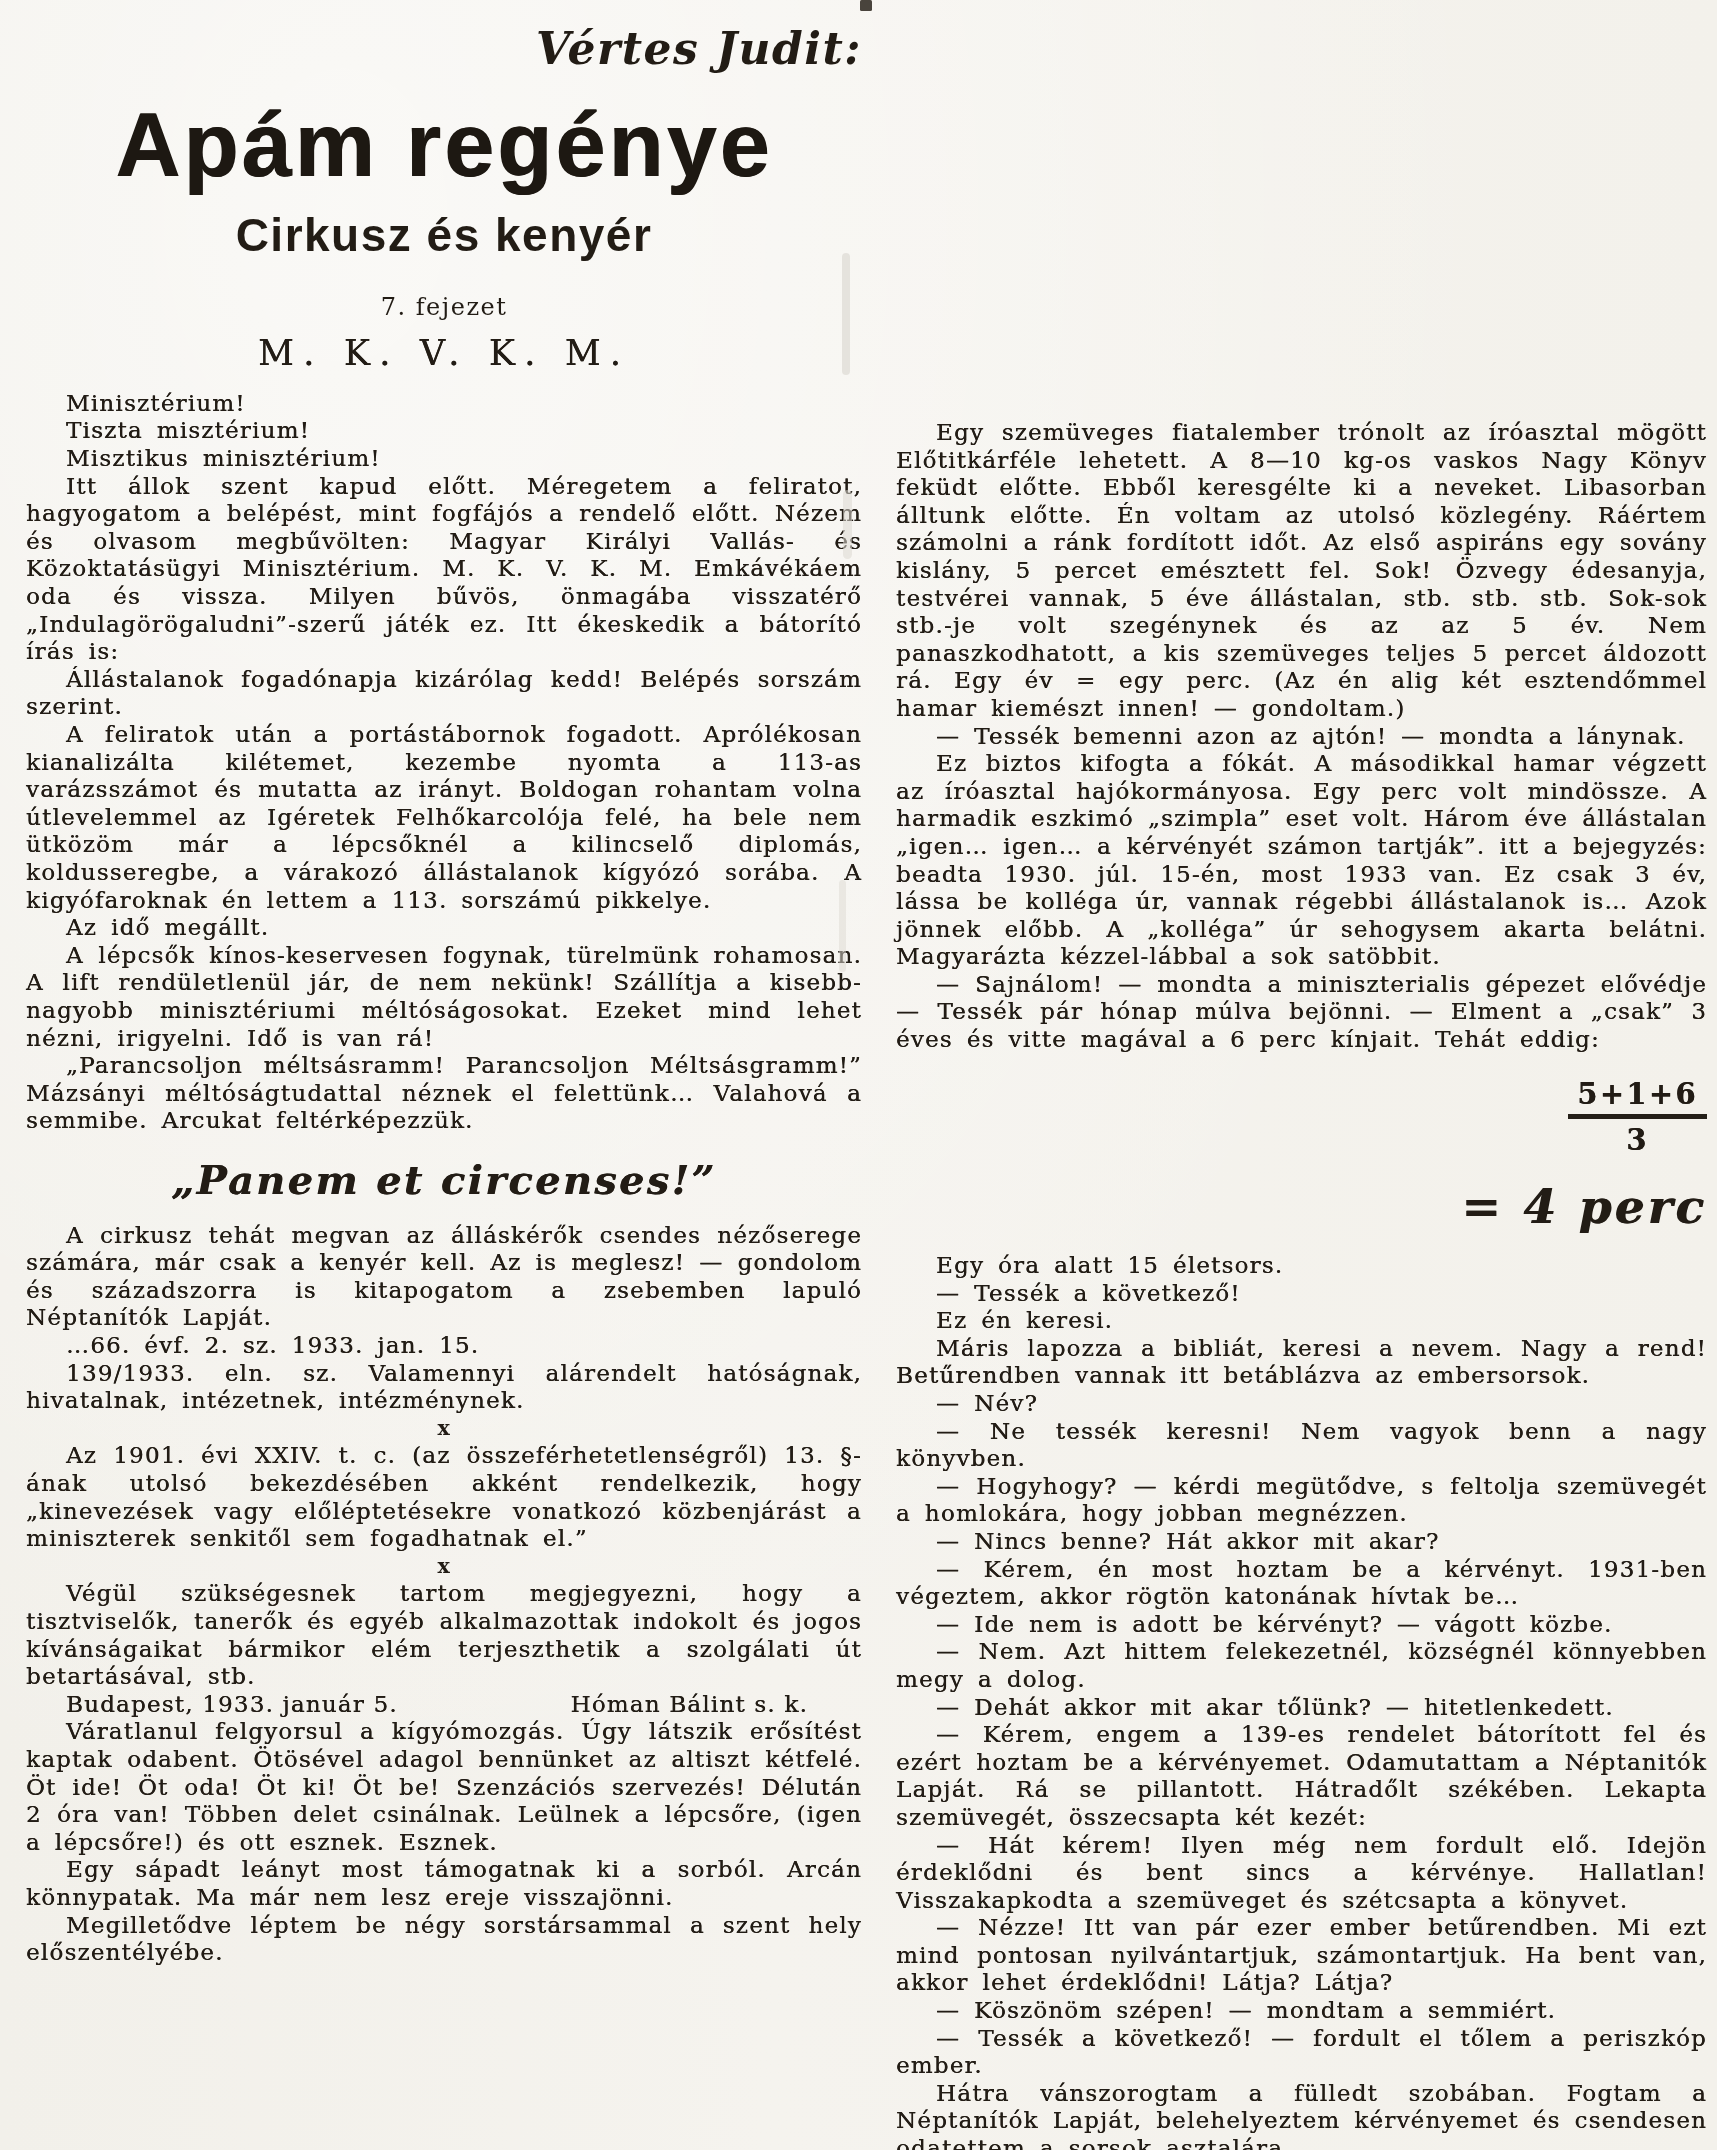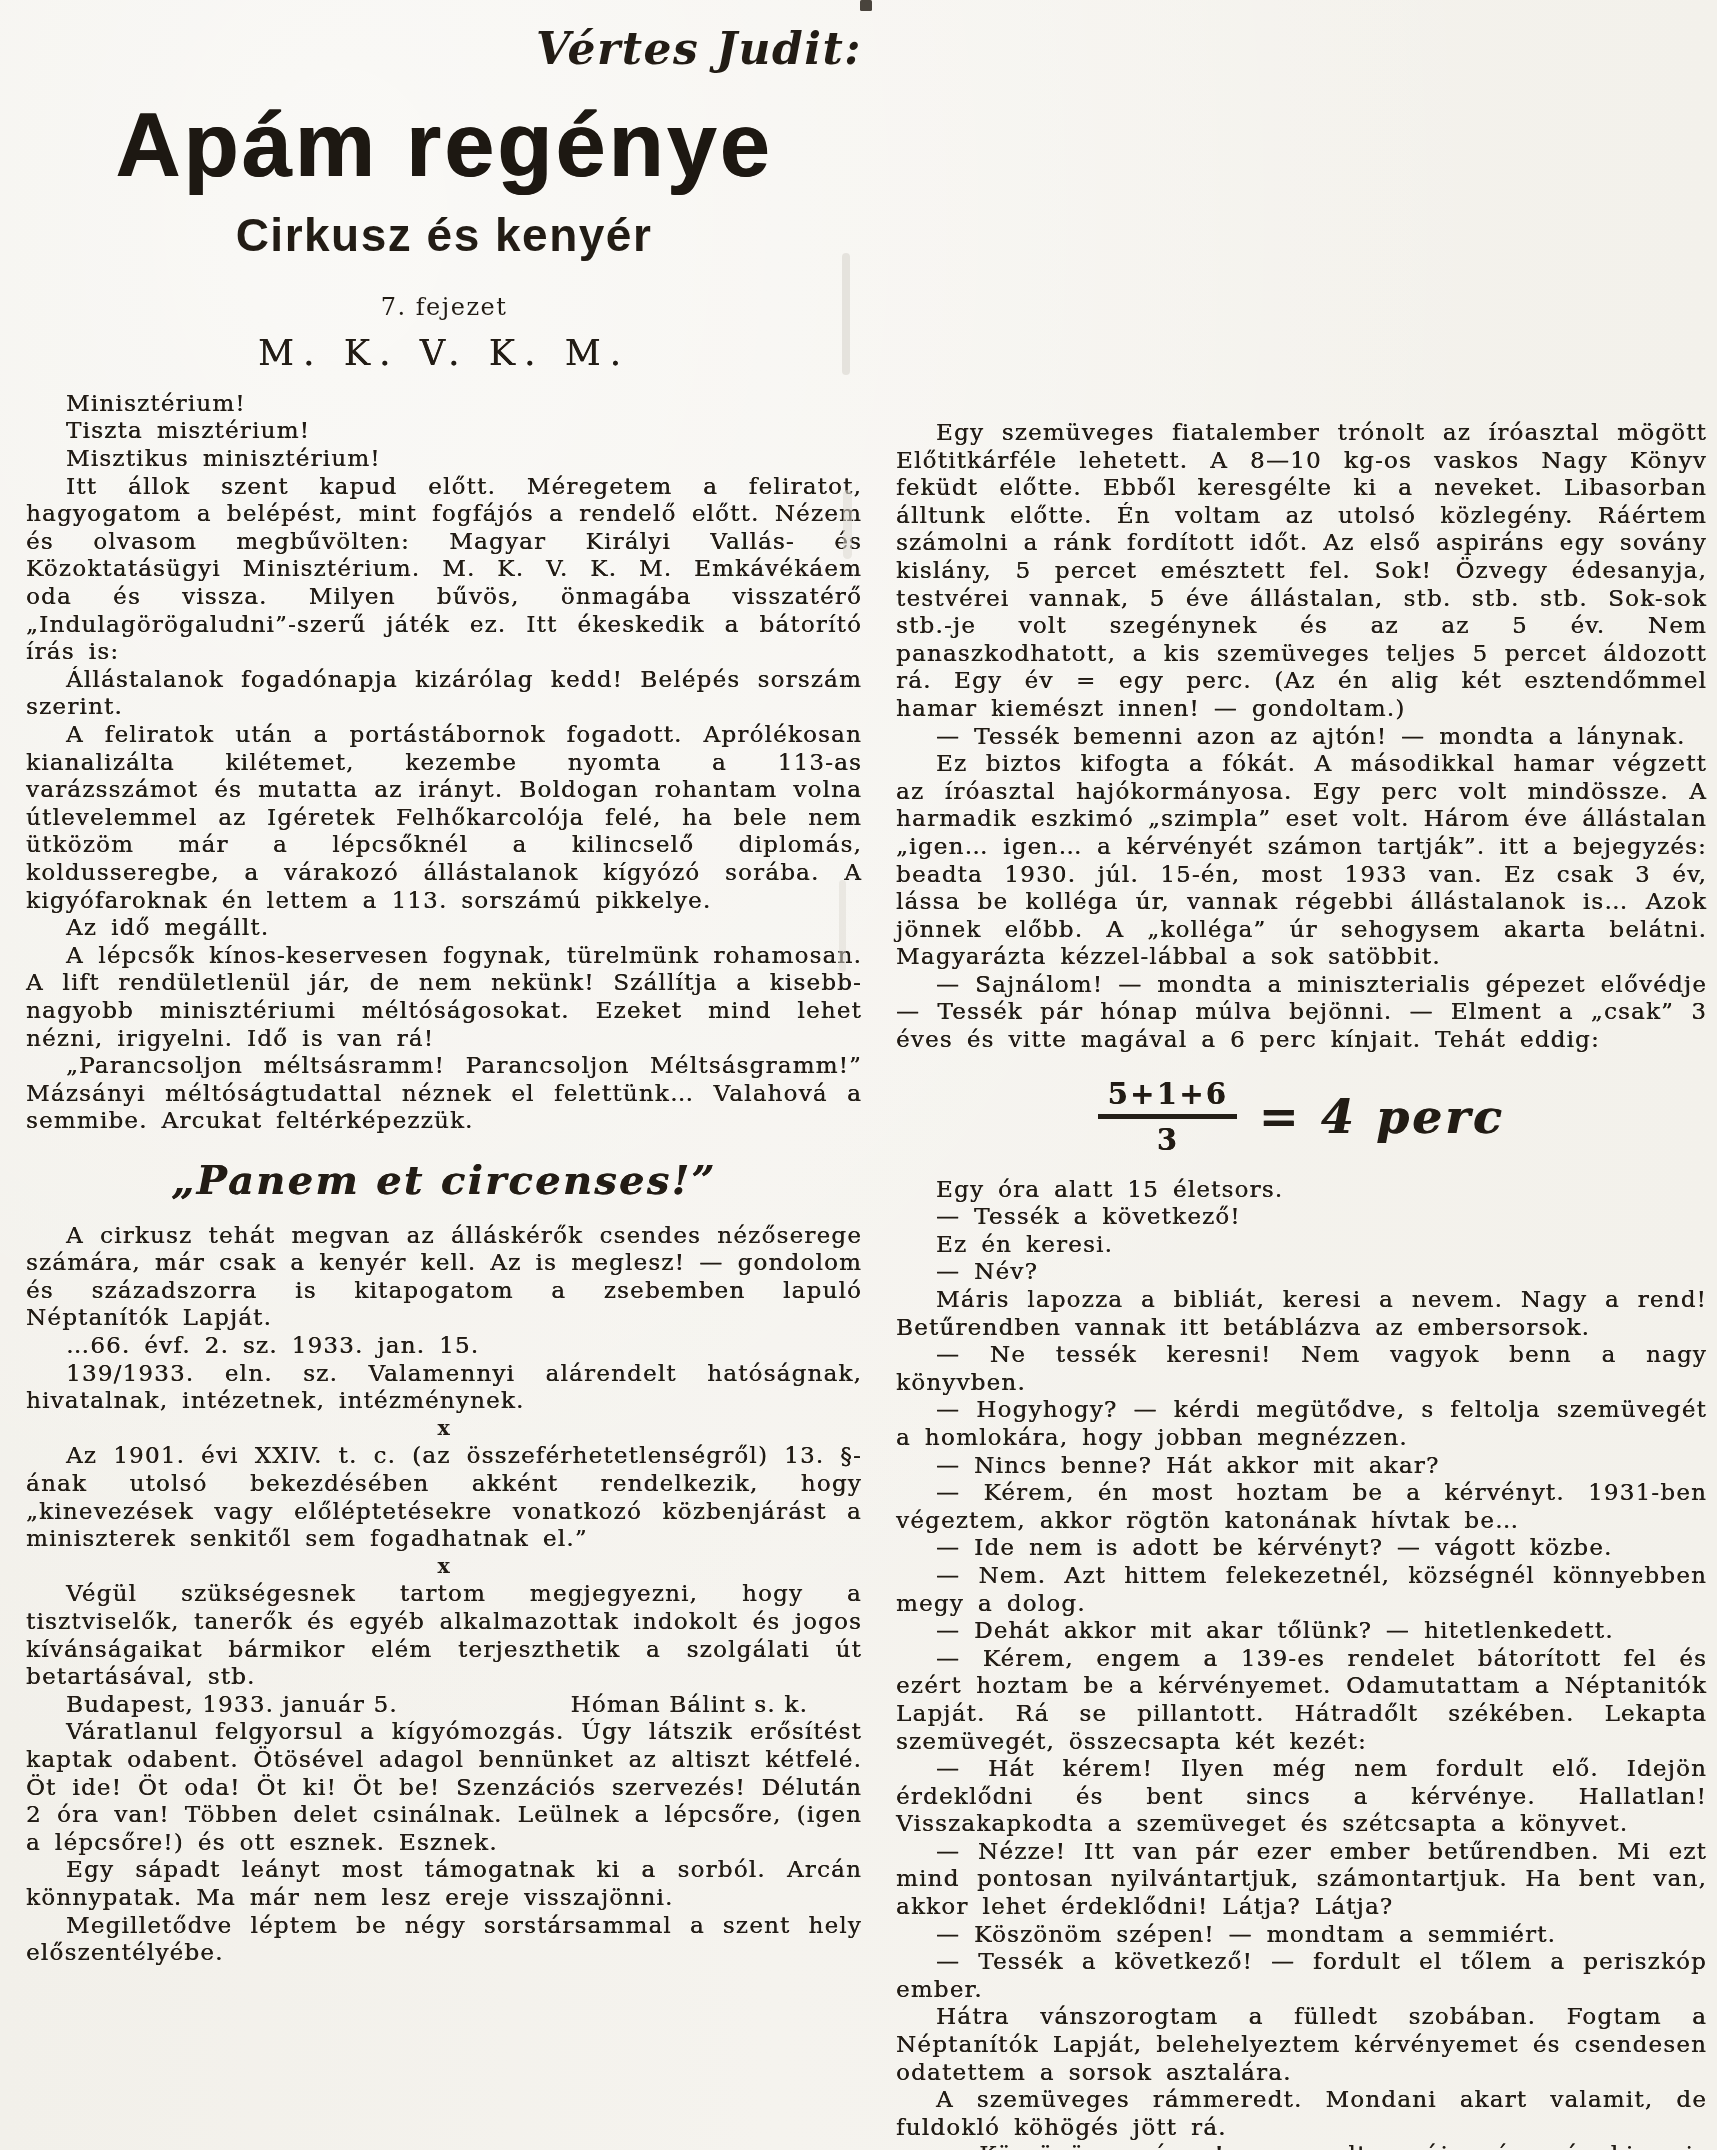--- a/index.html
+++ b/index.html
@@ -75,21 +75,21 @@
   }
   .sig{
     display:flex;justify-content:space-between;
     padding:0 54px 0 40px;
     font-size:23px;line-height:27.6px;letter-spacing:1.2px;
     text-shadow:0.3px 0 0 currentColor;
     gap:46px;
   }
   .formula{
     margin:23px 0 18.4px 0;
-    display:flex;justify-content:center;align-items:center;gap:21.4px;
+    display:flex;justify-content:center;align-items:flex-end;gap:21.4px;flex-direction:column;
   }
   .frac{
     display:inline-flex;flex-direction:column;align-items:center;
     font-weight:bold;font-size:29px;letter-spacing:2.3px;
     text-shadow:0.3px 0 0 currentColor;
   }
   .frac .num{padding:0 9.2px 3.8px 9.2px;border-bottom:5.4px solid #241f18;}
   .frac .den{padding-top:3.8px;}
   .result{
     font-weight:bold;font-style:italic;
@@ -151,22 +151,22 @@
         <div class="formula">
           <span class="frac">
             <span class="num">5+1+6</span>
             <span class="den">3</span>
           </span>
           <span class="result">= 4 perc</span>
         </div>
         <p class="para">Egy óra alatt 15 életsors.</p>
         <p class="para">— Tessék a következő!</p>
         <p class="para">Ez én keresi.</p>
+        <p class="para">Máris lapozza a bibliát, keresi a nevem. Nagy a rend! Betűrendben vannak itt betáblázva az embersorsok.</p>
         <p class="para">— Név?</p>
-        <p class="para">Máris lapozza a bibliát, keresi a nevem. Nagy a rend! Betűrendben vannak itt betáblázva az embersorsok.</p>
         <p class="para">— Ne tessék keresni! Nem vagyok benn a nagy könyvben.</p>
         <p class="para">— Hogyhogy? — kérdi megütődve, s feltolja szemüvegét a homlokára, hogy jobban megnézzen.</p>
         <p class="para">— Nincs benne? Hát akkor mit akar?</p>
         <p class="para">— Kérem, én most hoztam be a kérvényt. 1931-ben végeztem, akkor rögtön katonának hívtak be…</p>
         <p class="para">— Ide nem is adott be kérvényt? — vágott közbe.</p>
         <p class="para">— Nem. Azt hittem felekezetnél, községnél könnyebben megy a dolog.</p>
         <p class="para">— Dehát akkor mit akar tőlünk? — hitetlenkedett.</p>
         <p class="para">— Kérem, engem a 139-es rendelet bátorított fel és ezért hoztam be a kérvényemet. Odamutattam a Néptanitók Lapját. Rá se pillantott. Hátradőlt székében. Lekapta szemüvegét, összecsapta két kezét:</p>
         <p class="para">— Hát kérem! Ilyen még nem fordult elő. Idejön érdeklődni és bent sincs a kérvénye. Hallatlan! Visszakapkodta a szemüveget és szétcsapta a könyvet.</p>
         <p class="para">— Nézze! Itt van pár ezer ember betűrendben. Mi ezt mind pontosan nyilvántartjuk, számontartjuk. Ha bent van, akkor lehet érdeklődni! Látja? Látja?</p>

